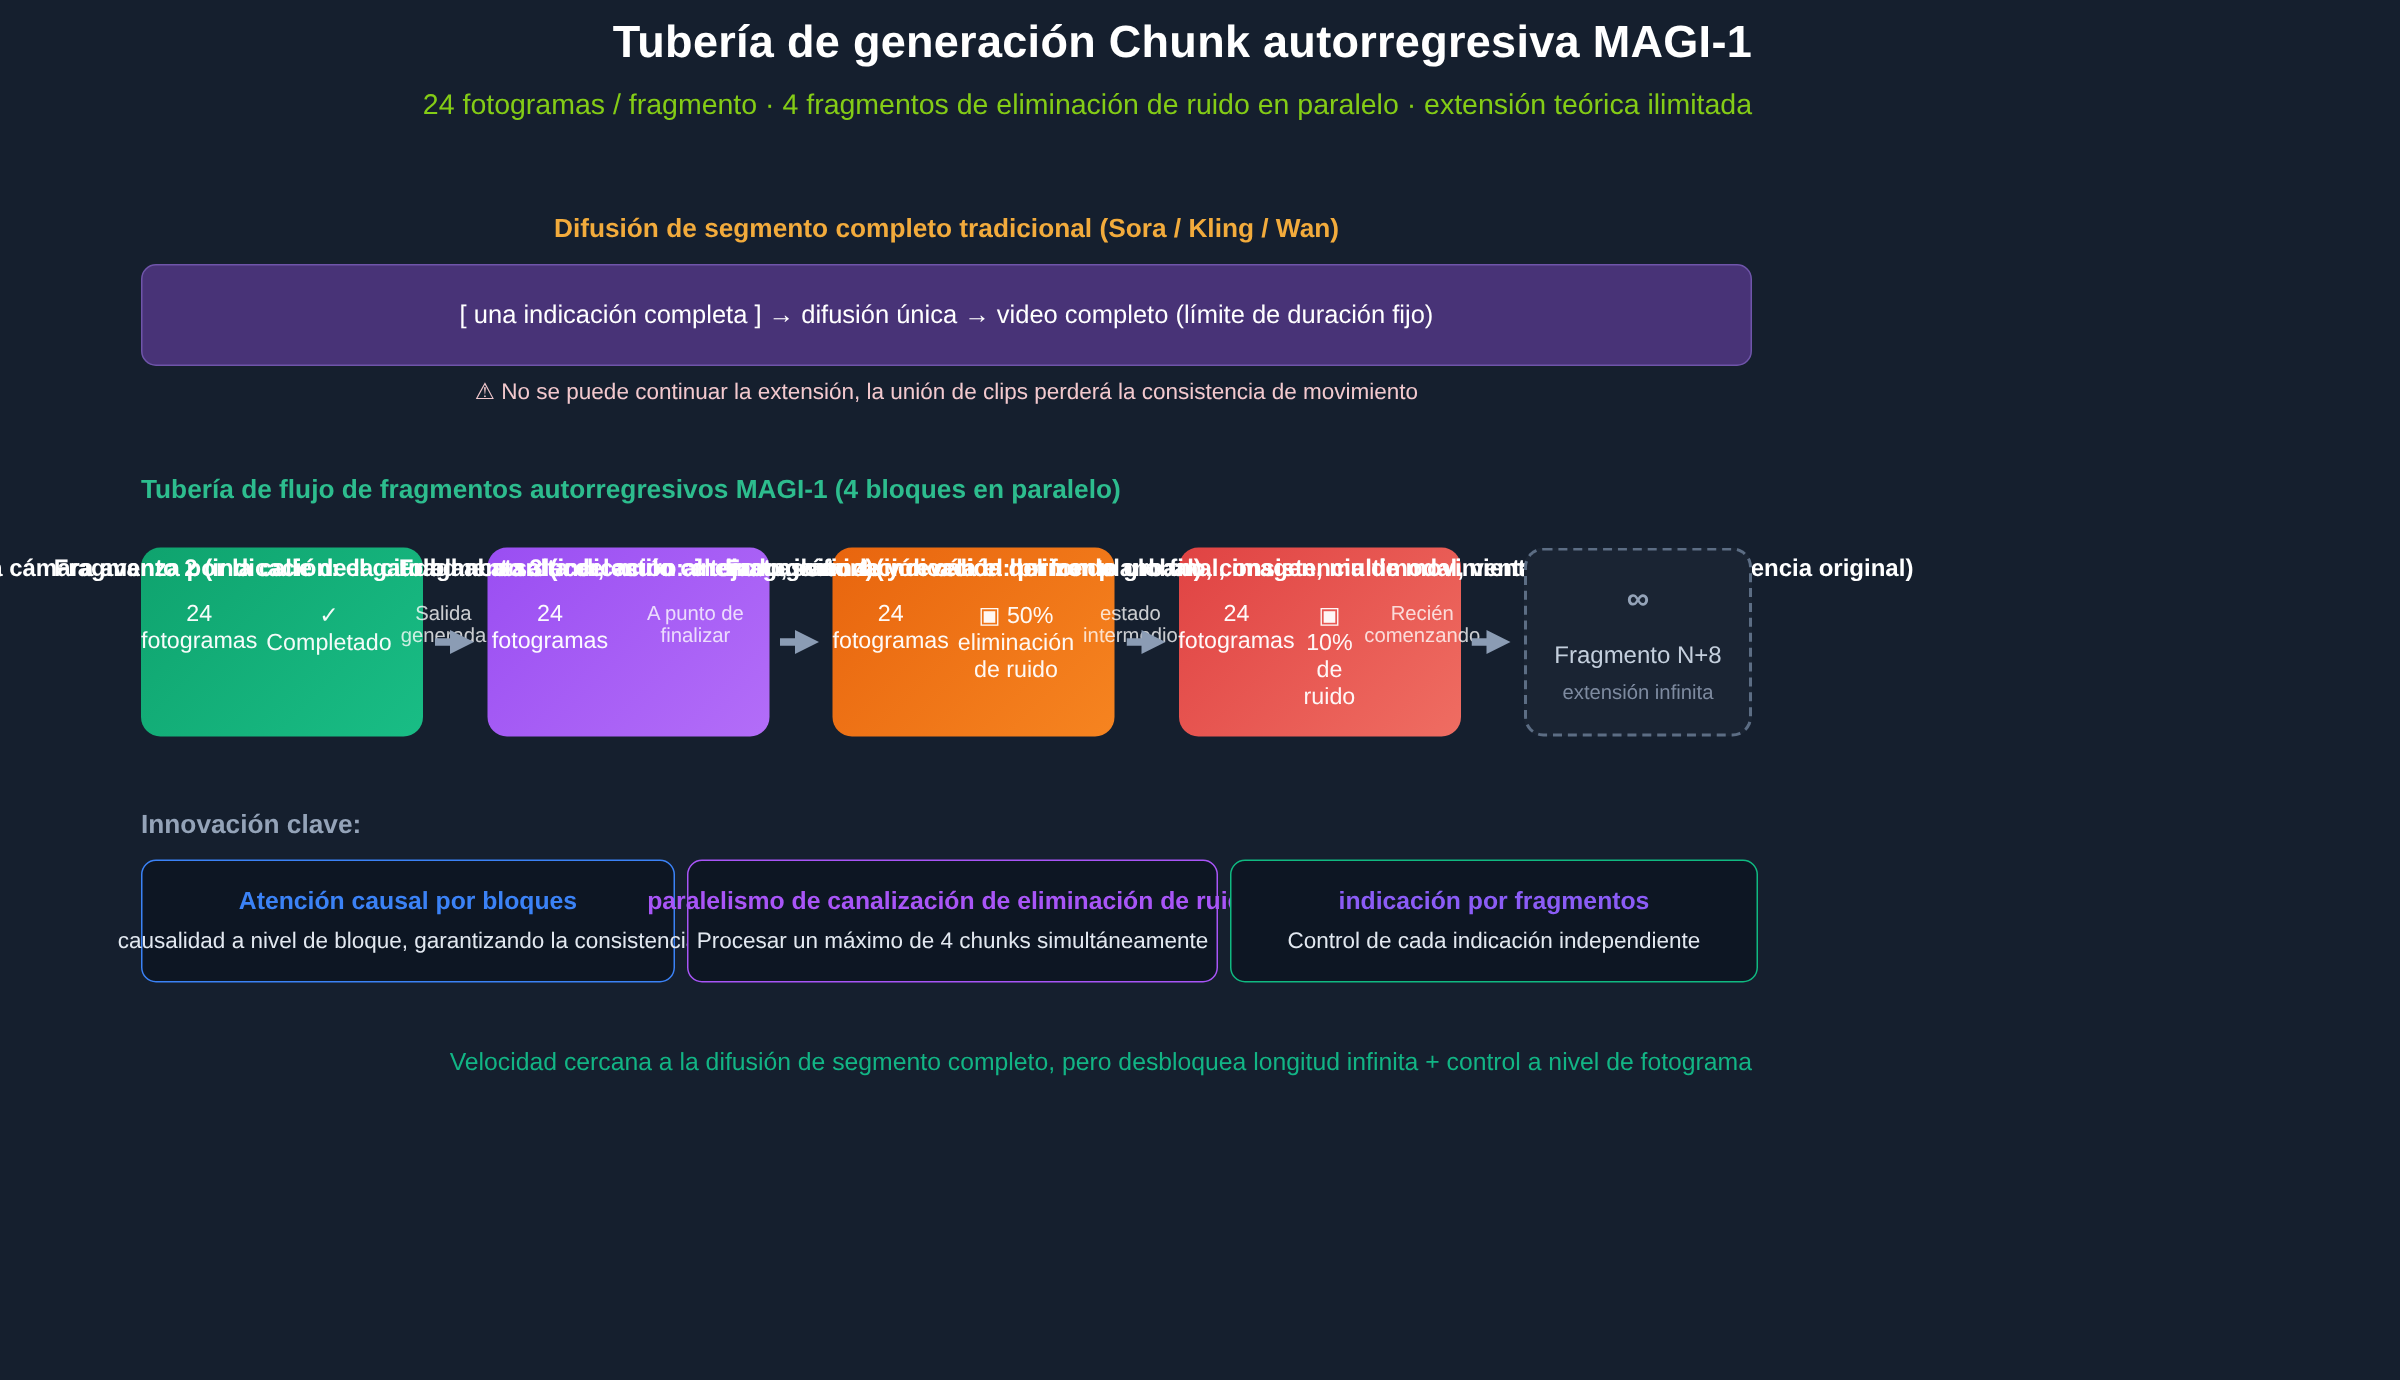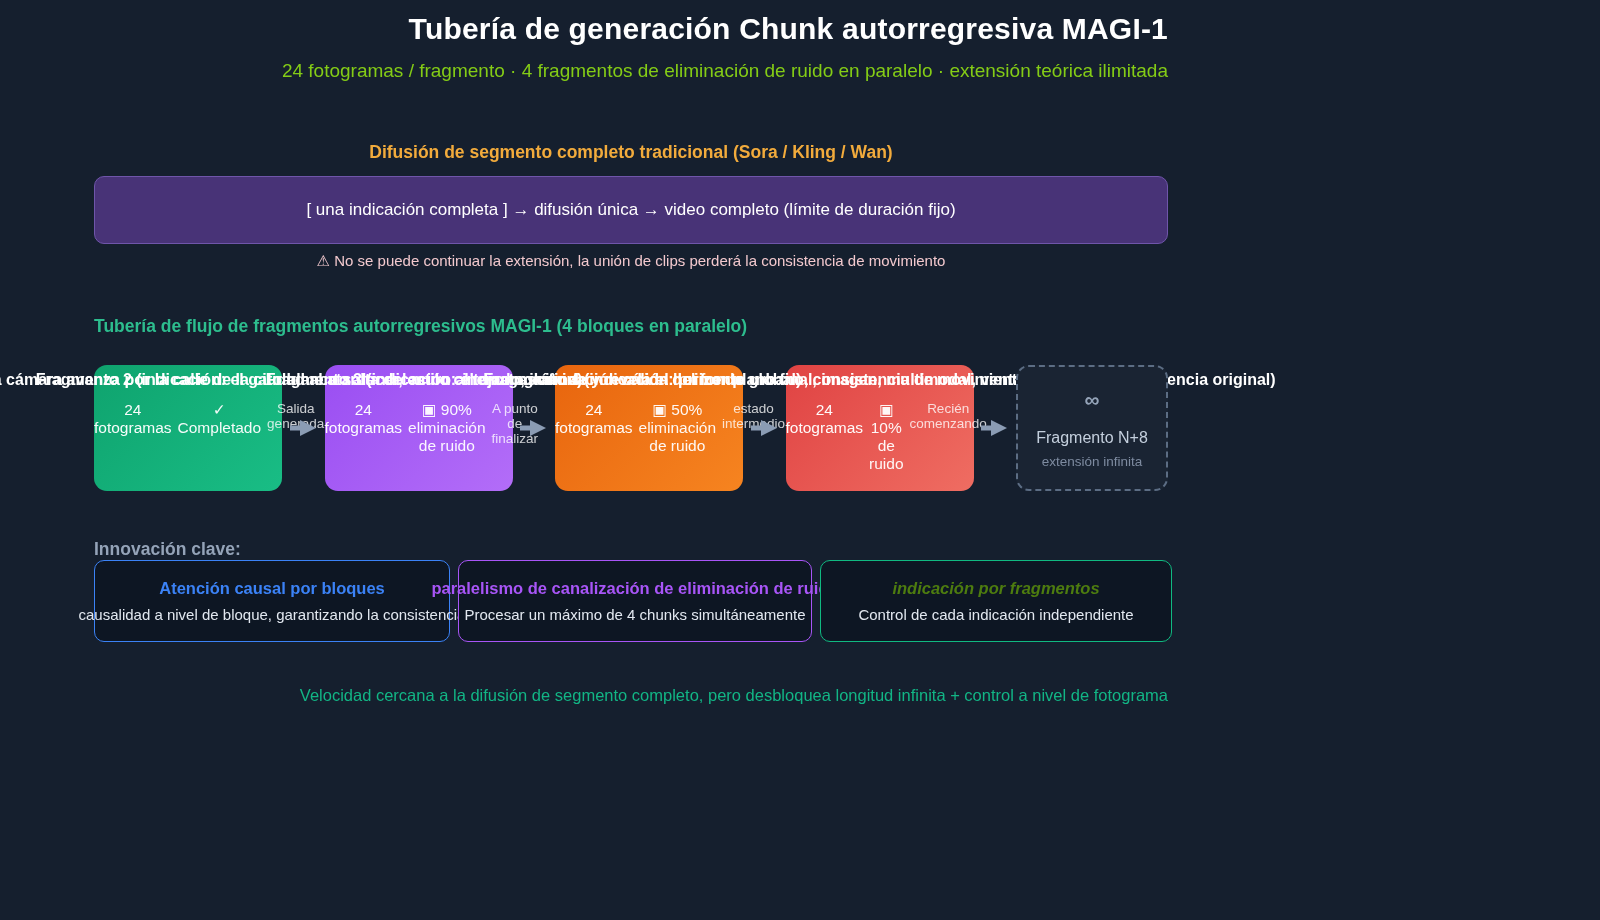--- a/index.html
+++ b/index.html
@@ -55,21 +55,21 @@
     width:148px;height:122px;border-radius:13px;
     border:2px dashed #5c6d84;background:#1a2433;
     text-align:center;color:#94a3b8;
     display:flex;flex-direction:column;justify-content:center;gap:7px;
   }
   .next-chunk .inf{font-size:21px;font-weight:bold;color:#94a3b8;margin-bottom:10px;}
   .next-chunk .nc-title{font-size:16px;color:#c4cfdd;}
   .next-chunk .nc-note{font-size:13.5px;color:#7e8ba0;}
 
   
-  .innov-row{display:flex;gap:8px;}
+  .innov-row{margin-top:13px;display:flex;gap:8px;}
   .innov{
     position:relative;background:#0d1623;border:1.5px solid;border-radius:10px;
     height:80px;flex:none;text-align:center;
     display:flex;flex-direction:column;justify-content:center;gap:8px;
   }
   .innov.z1{z-index:1}.innov.z2{z-index:2}.innov.z3{z-index:3}
   .innov:nth-child(1){width:354px}.innov:nth-child(2){width:352px}.innov:nth-child(3){width:350px}
   .innov-title{font-size:16.5px;font-weight:bold;white-space:nowrap;align-self:center;}
   .innov-body{font-size:15px;color:#e2e8f0;white-space:nowrap;align-self:center;}
 
@@ -112,21 +112,20 @@
     <div class="flow-arrow">
       <svg width="27" height="20" viewBox="0 0 27 20">
           <path d="M0,7.5 H10 V2 L26,10 L10,18 V12.5 H0 Z" fill="#8b9cb4"></path>
         </svg>
     </div>
 
     <div class="chunk" style="background: linear-gradient(135deg, rgb(154, 78, 242), rgb(179, 109, 248));">
       <span class="chunk-title">Fragmento 2 (indicación: el gato blanco salta del muro al tejado, iluminación cálida del fondo global)</span>
       <div class="chunk-body">
         <span class="frames">24 fotogramas</span>
-        <span class="status">▣ 90% eliminación de ruido</span>
         <span class="note">A punto de finalizar</span>
       </div>
     </div>
 
     <div class="flow-arrow">
       <svg width="27" height="20" viewBox="0 0 27 20">
           <path d="M0,7.5 H10 V2 L26,10 L10,18 V12.5 H0 Z" fill="#8b9cb4"></path>
         </svg>
     </div>
 
@@ -173,20 +172,20 @@
   <div class="innov-row">
     <div class="innov z1" style="border-color: rgb(59, 130, 246);">
       <span class="innov-title" style="color: rgb(59, 130, 246);">Atención causal por bloques</span>
       <span class="innov-body">causalidad a nivel de bloque, garantizando la consistencia</span>
     </div>
     <div class="innov z2" style="border-color: rgb(168, 85, 247);">
       <span class="innov-title" style="color: rgb(168, 85, 247);">paralelismo de canalización de eliminación de ruido</span>
       <span class="innov-body">Procesar un máximo de 4 chunks simultáneamente</span>
     </div>
     <div class="innov z3" style="border-color: rgb(16, 185, 129);">
-      <span class="innov-title" style="color: #4d7c0f; font-style: italic;">indicación por fragmentos</span>
+      <span class="innov-title" style="color: #8b5cf6;">indicación por fragmentos</span>
       <span class="innov-body">Control de cada indicación independiente</span>
     </div>
   </div>
 
   <div class="footer-line">Velocidad cercana a la difusión de segmento completo, pero desbloquea longitud infinita + control a nivel de fotograma</div>
 
 </div>
 
 </body></html>

